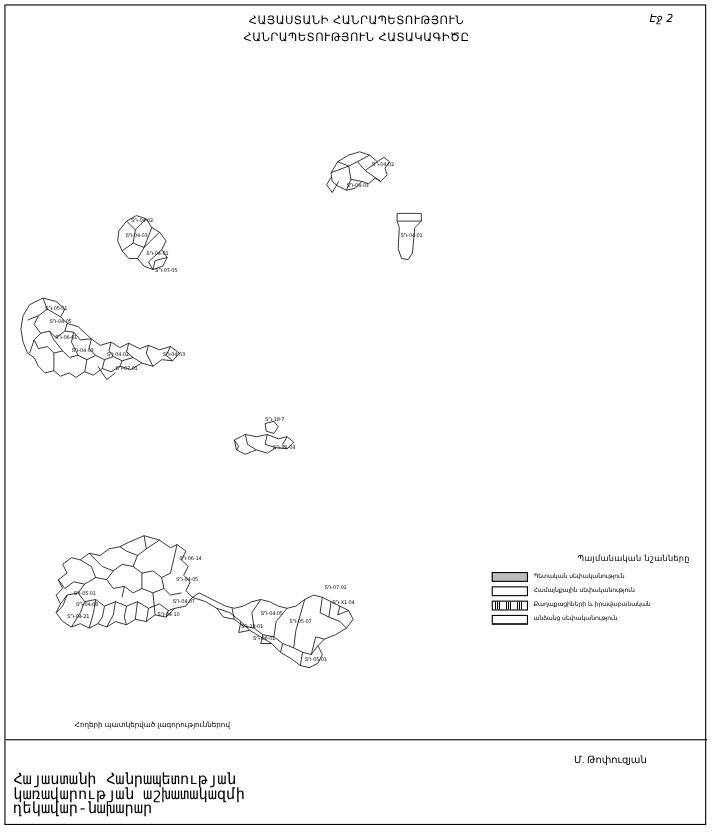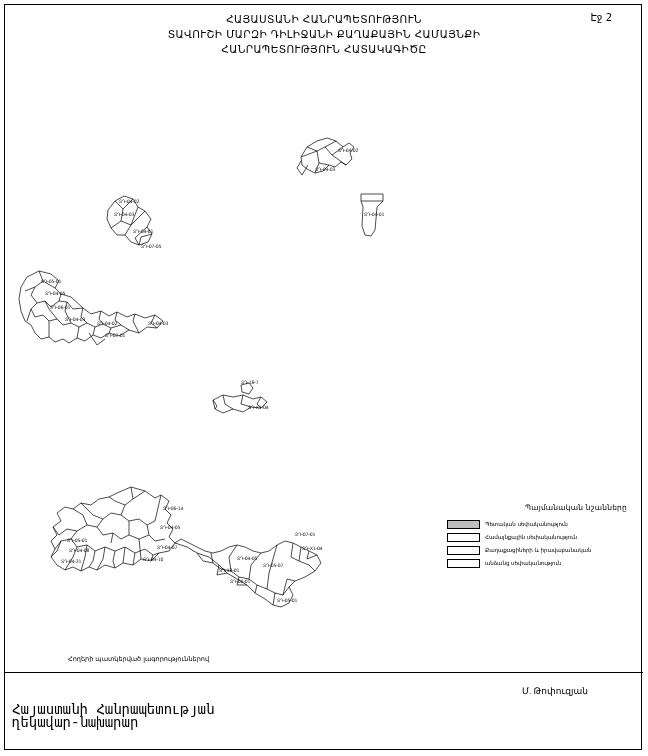--- a/index.html
+++ b/index.html
@@ -40,20 +40,21 @@
     letter-spacing: 0.4px;
     font-family: "DejaVu Sans", sans-serif;
     white-space: nowrap;
   }
   .sheet-no {
     position: absolute;
     right: 36px;
     top: 12px;
     font-size: 10px;
     font-family: "DejaVu Sans", sans-serif;
+    font-style: italic;
   }
   .map-area {
     position: absolute;
     left: 5px;
     top: 95px;
     width: 636px;
     height: 545px;
   }
   svg.map {
     position: absolute;
@@ -147,21 +148,20 @@
 <body>
 
 <div id="page">
 
   <div class="frame"></div>
 
   <div class="sheet-no">Էջ 2</div>
 
   <div class="title-block">
     <div class="title-line">ՀԱՅԱՍՏԱՆԻ ՀԱՆՐԱՊԵՏՈՒԹՅՈՒՆ</div>
-    <div class="title-line">ՏԱՎՈՒՇԻ ՄԱՐԶԻ ԴԻԼԻՋԱՆԻ ՔԱՂԱՔԱՅԻՆ ՀԱՄԱՅՆՔԻ</div>
     <div class="title-line">ՀԱՆՐԱՊԵՏՈՒԹՅՈՒՆ ՀԱՏԱԿԱԳԻԾԸ</div>
   </div>
 
   <div class="map-area">
     <svg class="map" width="636" height="545" viewBox="0 0 636 545">
       <g fill="none" stroke="#000" stroke-width="0.7">
 
         <path d="M296 62 L302 52 L312 46 L322 43 L331 46 L338 52 L344 48 L349 52 L345 58 L347 64 L341 70 L336 67 L330 72 L324 70 L318 76 L310 78 L302 74 L297 70 Z"></path>
         <path d="M302 52 L312 56 L320 52 L331 46"></path>
         <path d="M312 56 L314 68 L324 70"></path>
@@ -302,18 +302,19 @@
       <span class="legend-text">անձանց սեփականություն</span>
     </div>
   </div>
 
   <div class="scale-note">Հողերի պատկերված լագորություններով</div>
 
   <div class="footer-rule"></div>
 
   <div class="footer-left">
     <div>Հայաստանի Հանրապետության</div>
+    <div>կառավարության աշխատակազմի</div>
     <div>ղեկավար-նախարար</div>
   </div>
 
   <div class="footer-right">Մ. Թոփուզյան</div>
 
 </div>
 
 </body></html>

